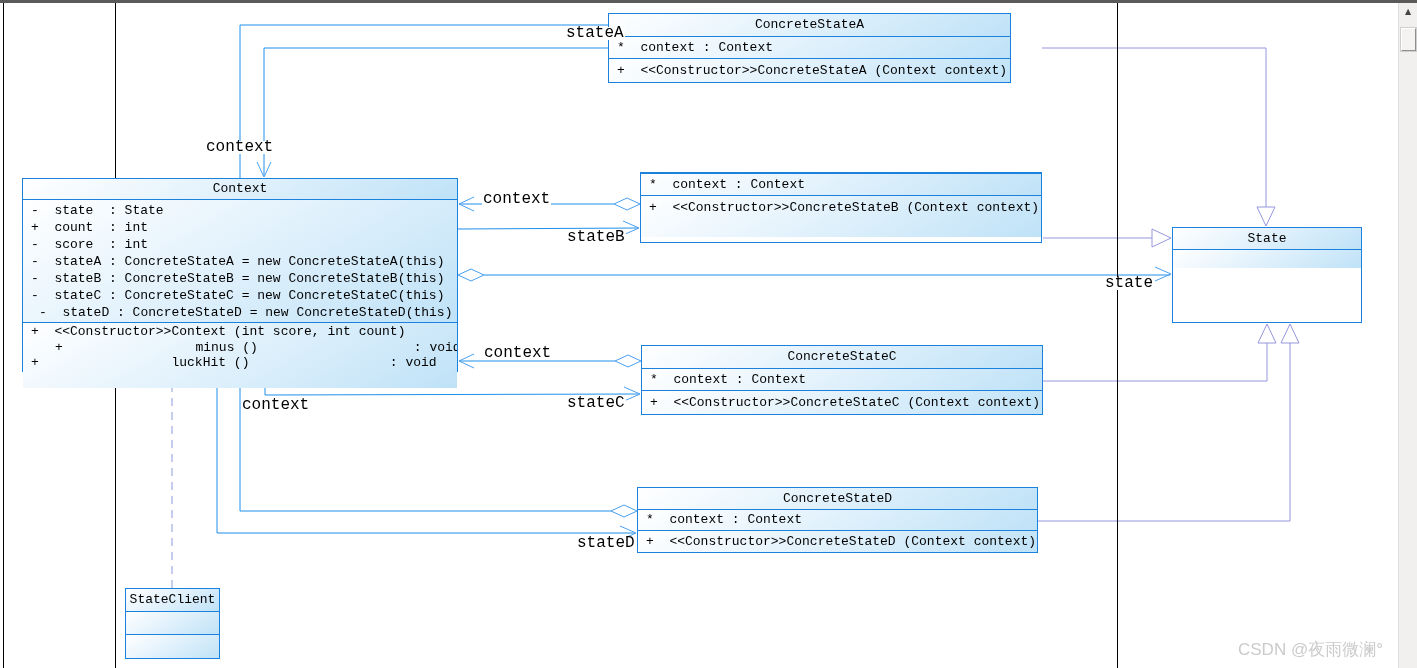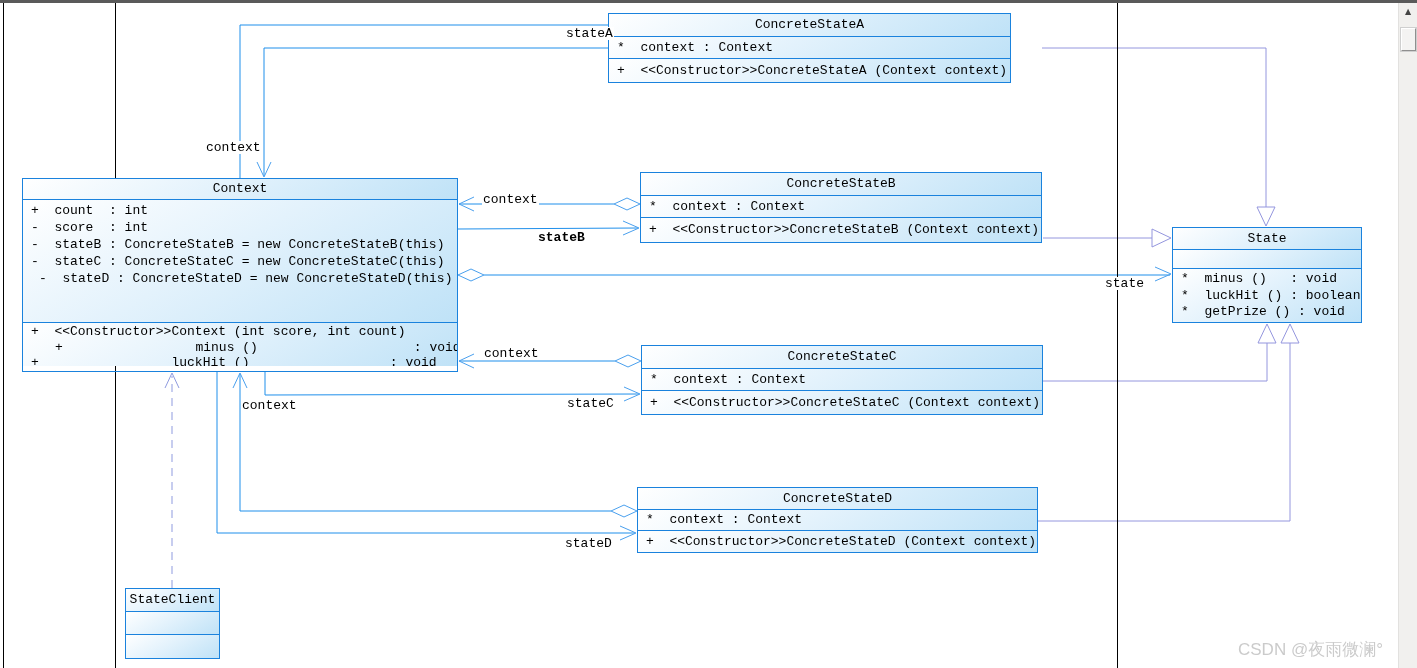--- a/index.html
+++ b/index.html
@@ -18,21 +18,21 @@
   
   svg.wires{position:absolute;left:0;top:0;z-index:4;}
   
   .uml-box{position:absolute;box-sizing:border-box;border:1px solid #1a82dd;z-index:10;color:#000;font-size:13px;}
   .uml-title{box-sizing:border-box;text-align:center;overflow:hidden;white-space:pre;
              background:linear-gradient(150deg,#ffffff 0%,#e3f2fc 45%,#bfe2f7 100%);}
   .uml-sec{box-sizing:border-box;border-top:1px solid #1a82dd;overflow:hidden;
            background:linear-gradient(150deg,#ffffff 0%,#e3f2fc 45%,#bfe2f7 100%);}
   .uml-row{white-space:pre;padding-left:8px;overflow:hidden;}
   
-  .edge-label{position:absolute;background:#ffffff;font-size:13px;color:#000;z-index:12;white-space:pre;padding:0 1px;line-height:13px;}
+  .edge-label{position:absolute;background:#ffffff;font-size:16px;color:#000;z-index:12;white-space:pre;padding:0 1px;line-height:13px;}
   
   .watermark{position:absolute;left:1238px;top:638px;width:176px;font-family:"Liberation Sans","DejaVu Sans",sans-serif;
              font-size:17px;color:#cbcbcb;z-index:50;white-space:nowrap;}
 </style>
 </head>
 <body>
 
 <div id="stage">
 
   <svg class="wires" width="1417" height="668">
@@ -111,25 +111,24 @@
     <div class="uml-title" style="height:22px;line-height:22px;">ConcreteStateA</div>
     <div class="uml-sec" style="height:22px;">
         <div class="uml-row" style="line-height:21px;">*  context : Context</div>
       </div>
     <div class="uml-sec" style="height:24px;">
         <div class="uml-row" style="line-height:23px;">+  &lt;&lt;Constructor&gt;&gt;ConcreteStateA (Context context)</div>
       </div>
   </div>
 
   <div class="uml-box" style="left:640px;top:172px;width:402px;height:71px;">
-    <div class="uml-title" style="height:22px;line-height:22px;">ConcreteStateB</div>
     <div class="uml-sec" style="height:22px;">
         <div class="uml-row" style="line-height:21px;">*  context : Context</div>
       </div>
-    <div class="uml-sec" style="height:25px;">
+    <div class="uml-sec" style="height:42px;">
         <div class="uml-row" style="line-height:24px;">+  &lt;&lt;Constructor&gt;&gt;ConcreteStateB (Context context)</div>
       </div>
   </div>
 
   <div class="uml-box" style="left:641px;top:345px;width:402px;height:70px;">
     <div class="uml-title" style="height:22px;line-height:22px;">ConcreteStateC</div>
     <div class="uml-sec" style="height:22px;">
         <div class="uml-row" style="line-height:21px;">*  context : Context</div>
       </div>
     <div class="uml-sec" style="height:24px;">
@@ -143,58 +142,55 @@
         <div class="uml-row" style="line-height:20px;">*  context : Context</div>
       </div>
     <div class="uml-sec" style="height:22px;">
         <div class="uml-row" style="line-height:21px;">+  &lt;&lt;Constructor&gt;&gt;ConcreteStateD (Context context)</div>
       </div>
   </div>
 
   <div class="uml-box" style="left:22px;top:178px;width:436px;height:194px;">
     <div class="uml-title" style="height:20px;line-height:20px;">Context</div>
     <div class="uml-sec" style="height:123px;padding-top:2px;">
+      <div class="uml-row" style="line-height:17px;">-  state  : State</div>
       <div class="uml-row" style="line-height:17px;">+  count  : int</div>
       <div class="uml-row" style="line-height:17px;">-  score  : int</div>
+      <div class="uml-row" style="line-height:17px;">-  stateA : ConcreteStateA = new ConcreteStateA(this)</div>
       <div class="uml-row" style="line-height:17px;">-  stateB : ConcreteStateB = new ConcreteStateB(this)</div>
       <div class="uml-row" style="line-height:17px;">-  stateC : ConcreteStateC = new ConcreteStateC(this)</div>
       <div class="uml-row" style="line-height:17px;padding-left:16px;">-  stateD : ConcreteStateD = new ConcreteStateD(this)</div>
     </div>
-    <div class="uml-sec" style="height:44px;padding-top:1px;">
+    <div class="uml-sec" style="height:66px;padding-top:1px;">
       <div class="uml-row" style="line-height:15.5px;">+  &lt;&lt;Constructor&gt;&gt;Context (int score, int count)</div>
       <div class="uml-row" style="line-height:15.5px;margin-left:24px;">+                 minus ()                    : void</div>
       <div class="uml-row" style="line-height:15.5px;">+                 luckHit ()                  : void</div>
     </div>
   </div>
 
   <div class="uml-box" style="left:1172px;top:227px;width:190px;height:96px;">
     <div class="uml-title" style="height:21px;line-height:21px;">State</div>
     <div class="uml-sec" style="height:19px;"></div>
-    <div class="uml-sec" style="height:54px;padding-top:2px;">
-      <div class="uml-row" style="line-height:16.5px;">*  minus ()   : void</div>
-      <div class="uml-row" style="line-height:16.5px;">*  luckHit () : boolean</div>
-      <div class="uml-row" style="line-height:16.5px;">*  getPrize () : void</div>
-    </div>
   </div>
 
   <div class="uml-box" style="left:125px;top:588px;width:95px;height:71px;">
     <div class="uml-title" style="height:22px;line-height:22px;text-align:center;">StateClient</div>
     <div class="uml-sec" style="height:23px;"></div>
     <div class="uml-sec" style="height:24px;"></div>
   </div>
 
   <span class="edge-label" style="left:565px;top:27px;">stateA</span>
   <span class="edge-label" style="left:205px;top:141px;">context</span>
   <span class="edge-label" style="left:482px;top:193px;">context</span>
-  <span class="edge-label" style="left:537px;top:231px;font-weight:bold;">stateB</span>
+  <span class="edge-label" style="left:566px;top:231px;">stateB</span>
   <span class="edge-label" style="left:1104px;top:277px;">state</span>
   <span class="edge-label" style="left:483px;top:347px;">context</span>
   <span class="edge-label" style="left:566px;top:397px;">stateC</span>
   <span class="edge-label" style="left:241px;top:399px;">context</span>
-  <span class="edge-label" style="left:564px;top:537px;">stateD</span>
+  <span class="edge-label" style="left:576px;top:537px;">stateD</span>
 
   <div class="watermark">CSDN @夜雨微澜°</div>
 
   <div class="scrollbar">
     <div class="scroll-up"><span>▲</span></div>
     <div class="scroll-thumb"></div>
   </div>
 
 </div>
 

